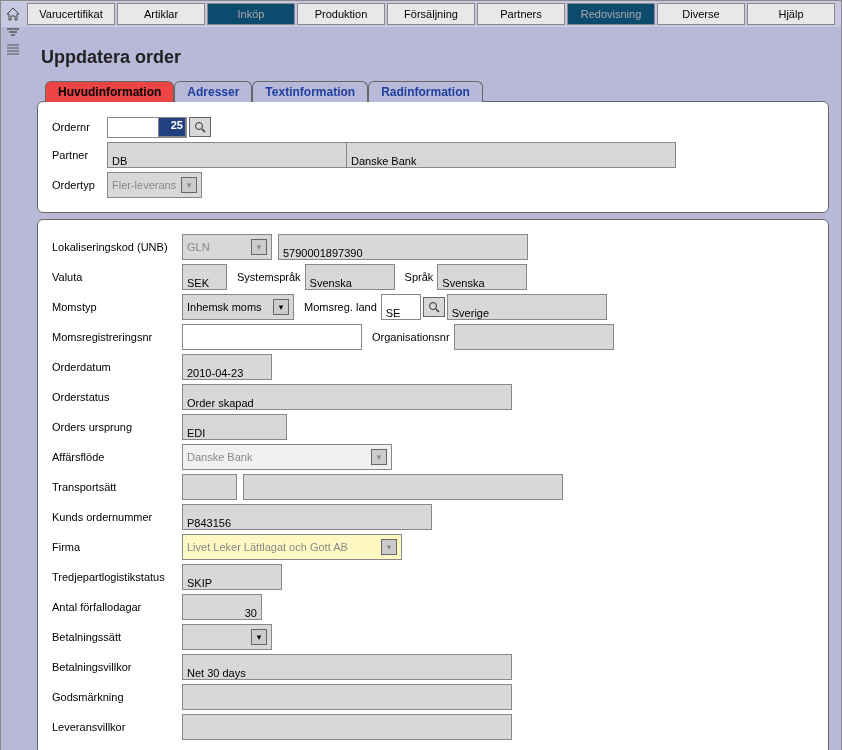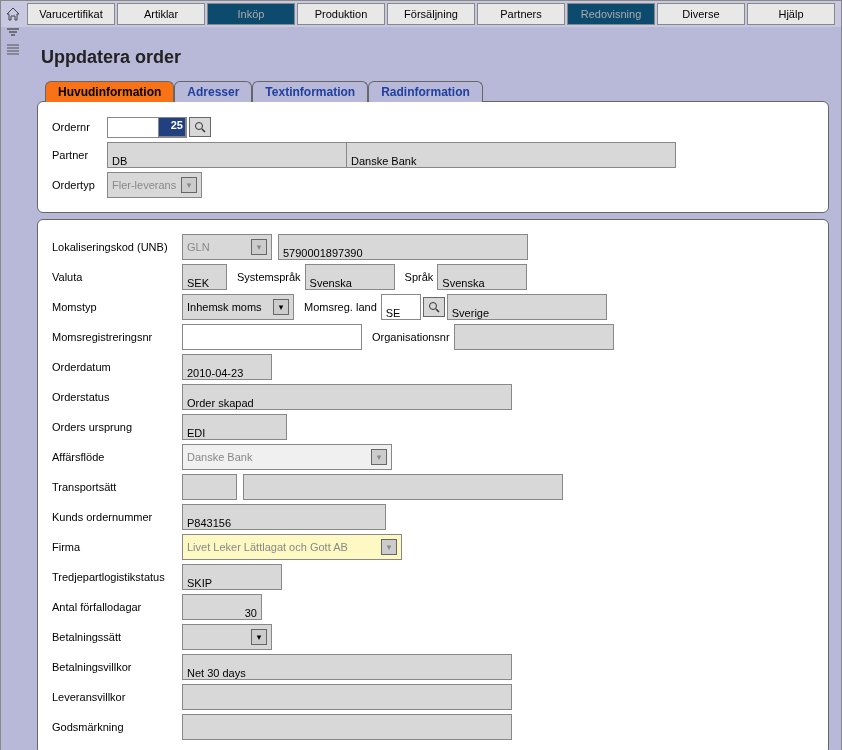--- a/index.html
+++ b/index.html
@@ -72,21 +72,21 @@
   margin-right: 0;
   border-radius: 6px 6px 0 0;
   color: #2040a0;
   font-weight: bold;
   font-size: 12px;
   cursor: pointer;
   position: relative;
   top: 1px;
 }
 .tab.active {
-  background: #f97316;
+  background: #ef4444;
   color: #000;
   z-index: 2;
 }
 .panel {
   background: #fff;
   border: 1px solid #666;
   border-radius: 6px;
   padding: 10px 14px;
   margin-bottom: 6px;
 }
@@ -333,21 +333,21 @@
           <span class="arrow">▾</span>
         </span>
       </div>
       <div class="row">
         <span class="label">Transportsätt</span>
         <span class="input" style="width:55px"></span>
         <span class="input" style="width:320px;margin-left:6px"></span>
       </div>
       <div class="row">
         <span class="label">Kunds ordernummer</span>
-        <span class="input" style="width:204px">P843156</span>
+        <span class="input" style="width:250px">P843156</span>
       </div>
       <div class="row">
         <span class="label">Firma</span>
         <span class="select" style="width:220px;color:#888;background:#fef9c3">
           <span>Livet Leker Lättlagat och Gott AB</span>
           <span class="arrow">▾</span>
         </span>
       </div>
       <div class="row">
         <span class="label">Tredjepartlogistikstatus</span>
@@ -362,25 +362,25 @@
         <span class="select" style="width:90px">
           <span></span>
           <span class="arrow">▾</span>
         </span>
       </div>
       <div class="row">
         <span class="label">Betalningsvillkor</span>
         <span class="input" style="width:330px">Net 30 days</span>
       </div>
       <div class="row">
+        <span class="label">Godsmärkning</span>
+        <span class="input" style="width:330px"></span>
+      </div>
+      <div class="row">
         <span class="label">Leveransvillkor</span>
-        <span class="input" style="width:330px"></span>
-      </div>
-      <div class="row">
-        <span class="label">Godsmärkning</span>
         <span class="input" style="width:330px"></span>
       </div>
     </div>
 
     <div class="bottom-panel">
       <div class="checkbox-box">
         <span class="checkbox"></span>
         <span>Refusera</span>
       </div>
       <div style="margin-top:12px">

